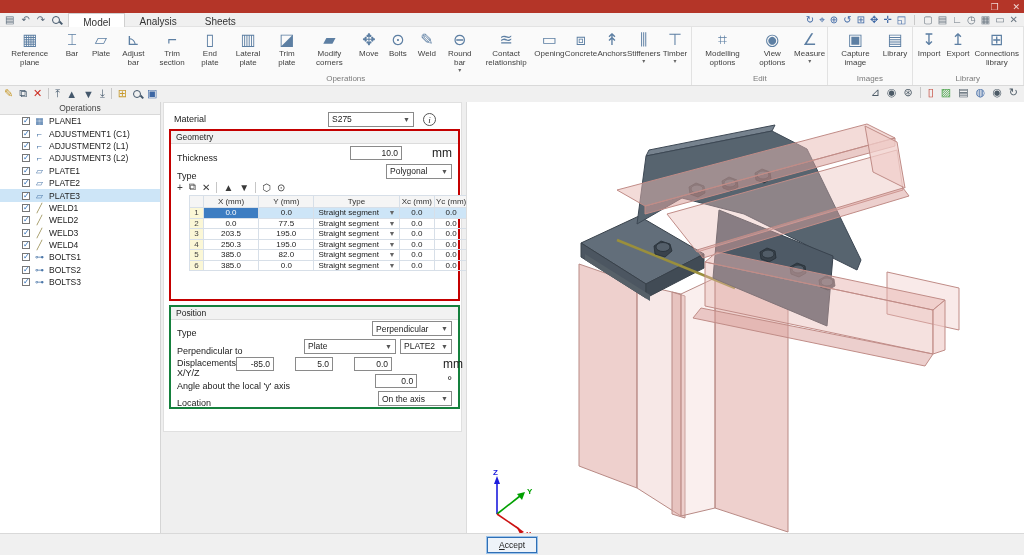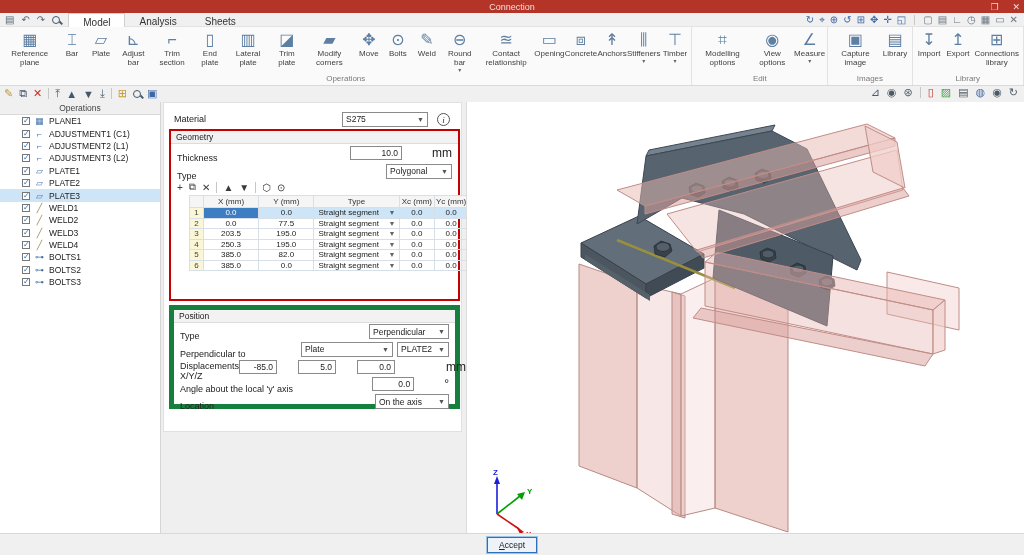--- a/index.html
+++ b/index.html
@@ -53,28 +53,28 @@
   .titem { display:flex; align-items:center; gap:4px; height:12.4px; padding-left:22px; font-size:8.5px; color:#222; }
   .titem.sel { background:#cde5f7; }
   .cb { width:8px; height:8px; border:1px solid #777; background:#fff; position:relative; flex:none; }
   .cb::after { content:"✓"; position:absolute; left:0px; top:-2px; font-size:8px; color:#2b6cb5; }
   .ti { font-size:9px; color:#4a76a8; width:11px; text-align:center; flex:none; }
   .ti.weld { color:#9a8f55; }
 
   
   .props { position:absolute; left:161px; top:0; width:305px; height:431px; background:#efefef; }
   .props-card { position:absolute; left:2px; top:0; width:299px; height:330px; background:#fff; border:1px solid #e0e0e0; }
-  .mat-row { position:absolute; left:10px; right:9px; top:8px; height:16px; display:flex; align-items:center; }
+  .mat-row { position:absolute; left:10px; right:23px; top:8px; height:16px; display:flex; align-items:center; }
   .mat-row .lbl { font-size:9px; color:#222; }
   .select { background:#fff; border:1px solid #8a8a8a; height:15px; display:flex; align-items:center; font-size:8.5px; color:#222; padding:0 3px; position:relative; }
   .select .chev { margin-left:auto; font-size:7px; color:#555; padding-left:4px; }
   .mat-sel { position:absolute; right:24px; width:86px; }
   .info-ic { position:absolute; right:2px; width:13px; height:13px; border:1px solid #555; border-radius:50%; font-size:9px; color:#333; text-align:center; line-height:12px; font-style:italic; font-family:"Liberation Serif",serif; }
 
-  .group { position:absolute; left:5px; width:291px; background:#fff; border:5px solid #15803d; }
+  .group { position:absolute; left:5px; width:291px; background:#fff; border:2px solid #15803d; }
   .group.red { border:2px solid #c40000; }
   .ghead { height:13px; background:#f2f2f2; border-bottom:1px solid #dcdcdc; font-size:8.5px; color:#222; padding-left:5px; line-height:13px; }
   .geometry { top:26px; height:172px; }
   .position { top:202px; height:104px; }
 
   .frow { position:relative; height:18px; display:flex; align-items:center; padding:0 6px; }
   .frow .lbl { font-size:9px; color:#222;margin-top:9px; }
   .input { background:#fff; border:1px solid #8a8a8a; height:14px; font-size:8.5px; color:#222; text-align:right; padding:0 3px; line-height:13px; }
   .unit { font-size:12px; color:#222; margin-left:3px;padding-left:27px; }
 
@@ -103,21 +103,20 @@
   .footer { position:absolute; left:0; top:533px; width:1024px; height:22px; background:#f0f0f0; border-top:1px solid #d9d9d9; display:flex; align-items:center; justify-content:center; }
   .accept { width:50px; height:16px; background:#eef3f9; border:1px solid #2f6fb5; box-shadow:0 0 0 1px #9cc3ea; font-size:8.5px; color:#222; text-align:center; line-height:14px; cursor:default; }
   .accept .u { text-decoration:underline; }
 </style>
 </head>
 <body>
 
 <div class="app">
 
   <div class="titlebar">
-    <div class="title">Connection</div>
     <div class="win-btns">
       <span>❐</span>
       <span>✕</span>
     </div>
   </div>
 
   <div class="tabrow">
     <div class="qa">
       <span class="ic">▤</span>
       <span class="ic">↶</span>

